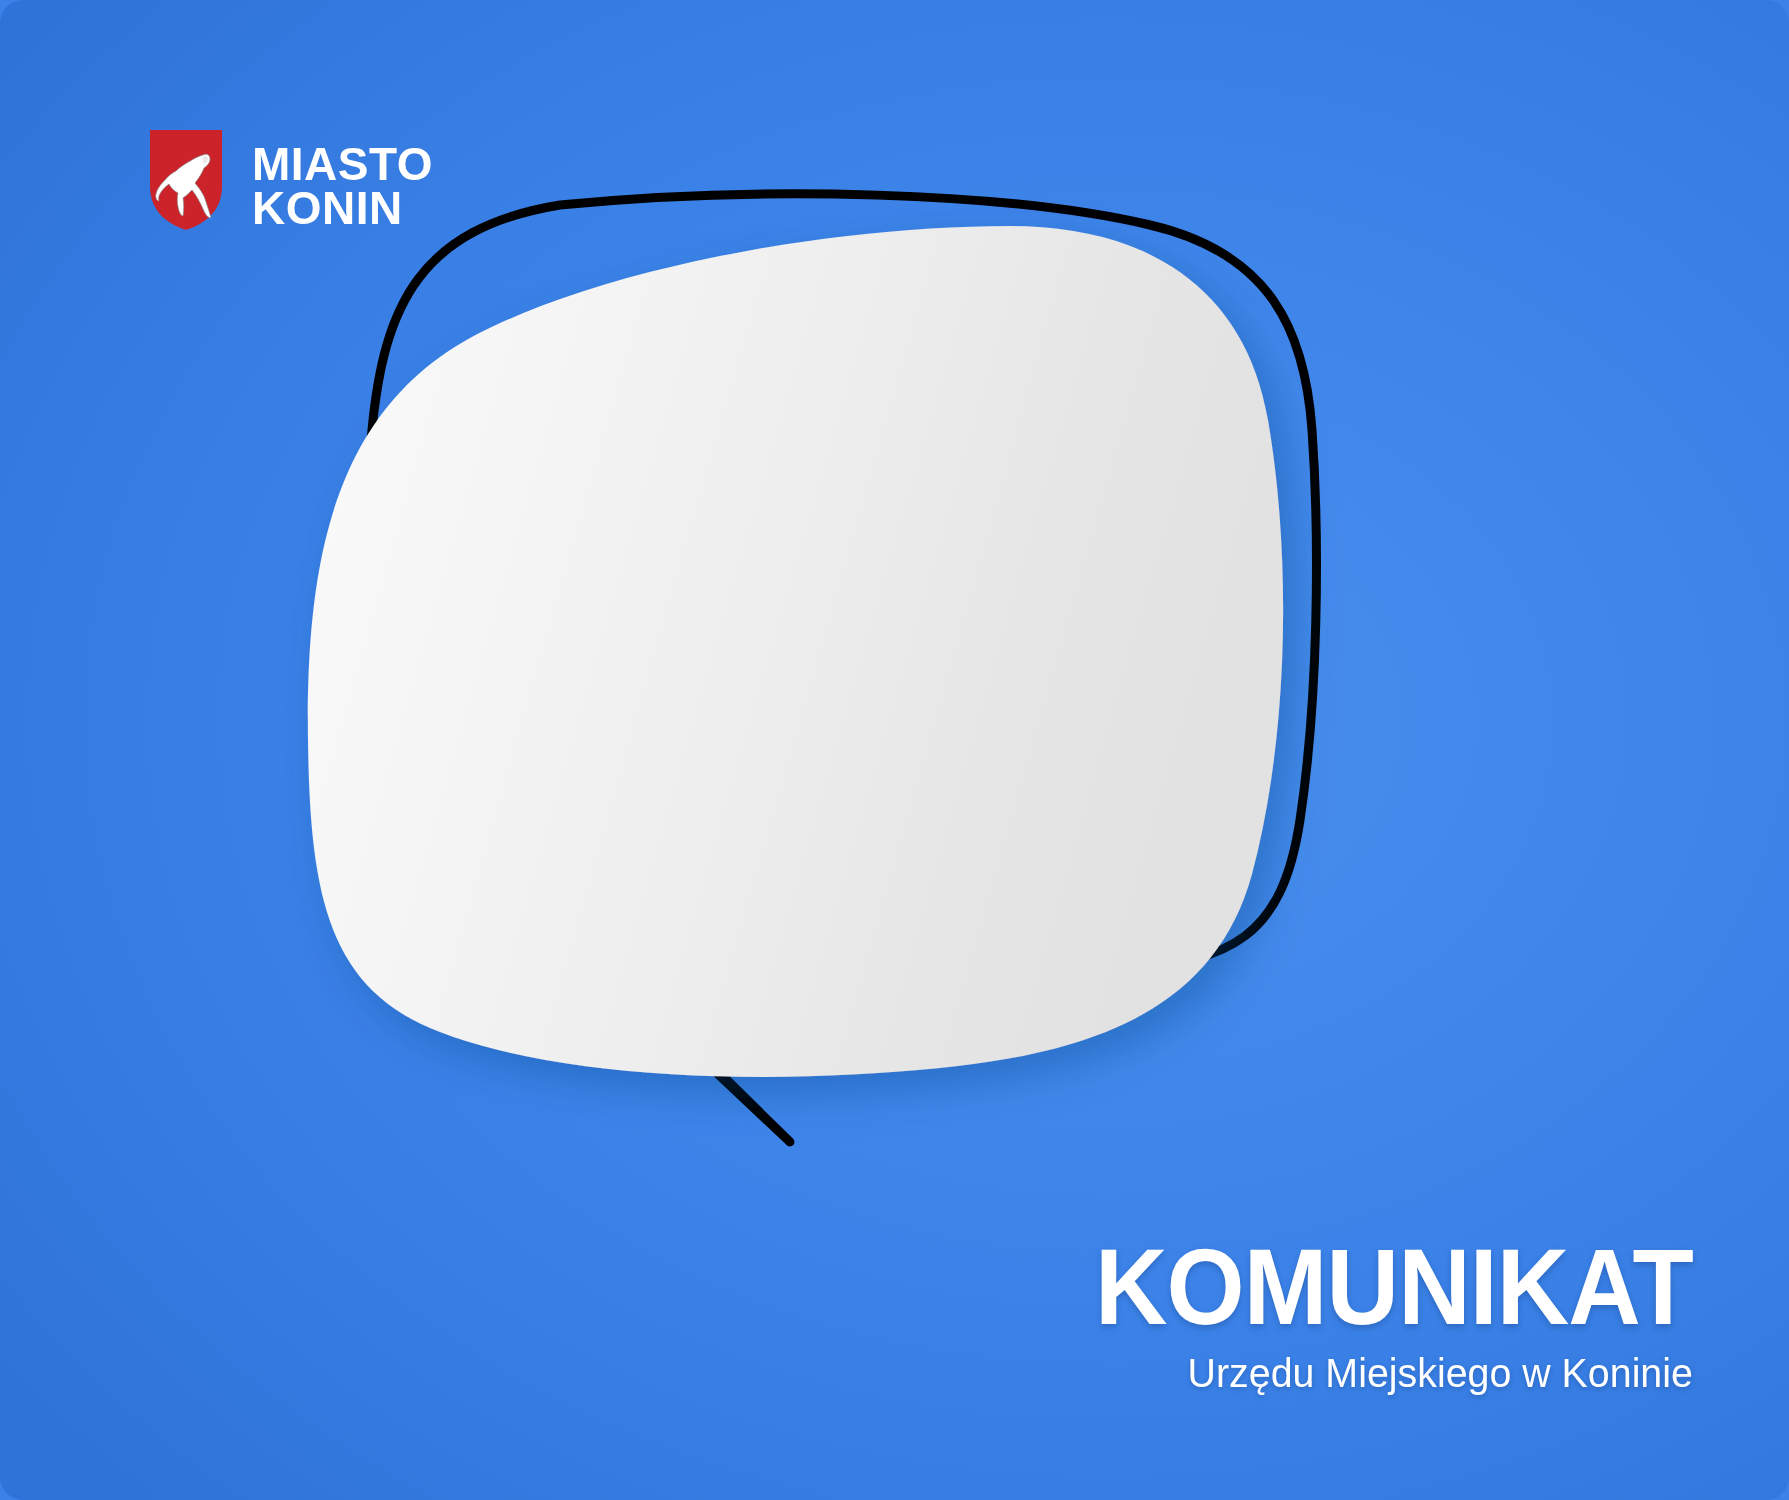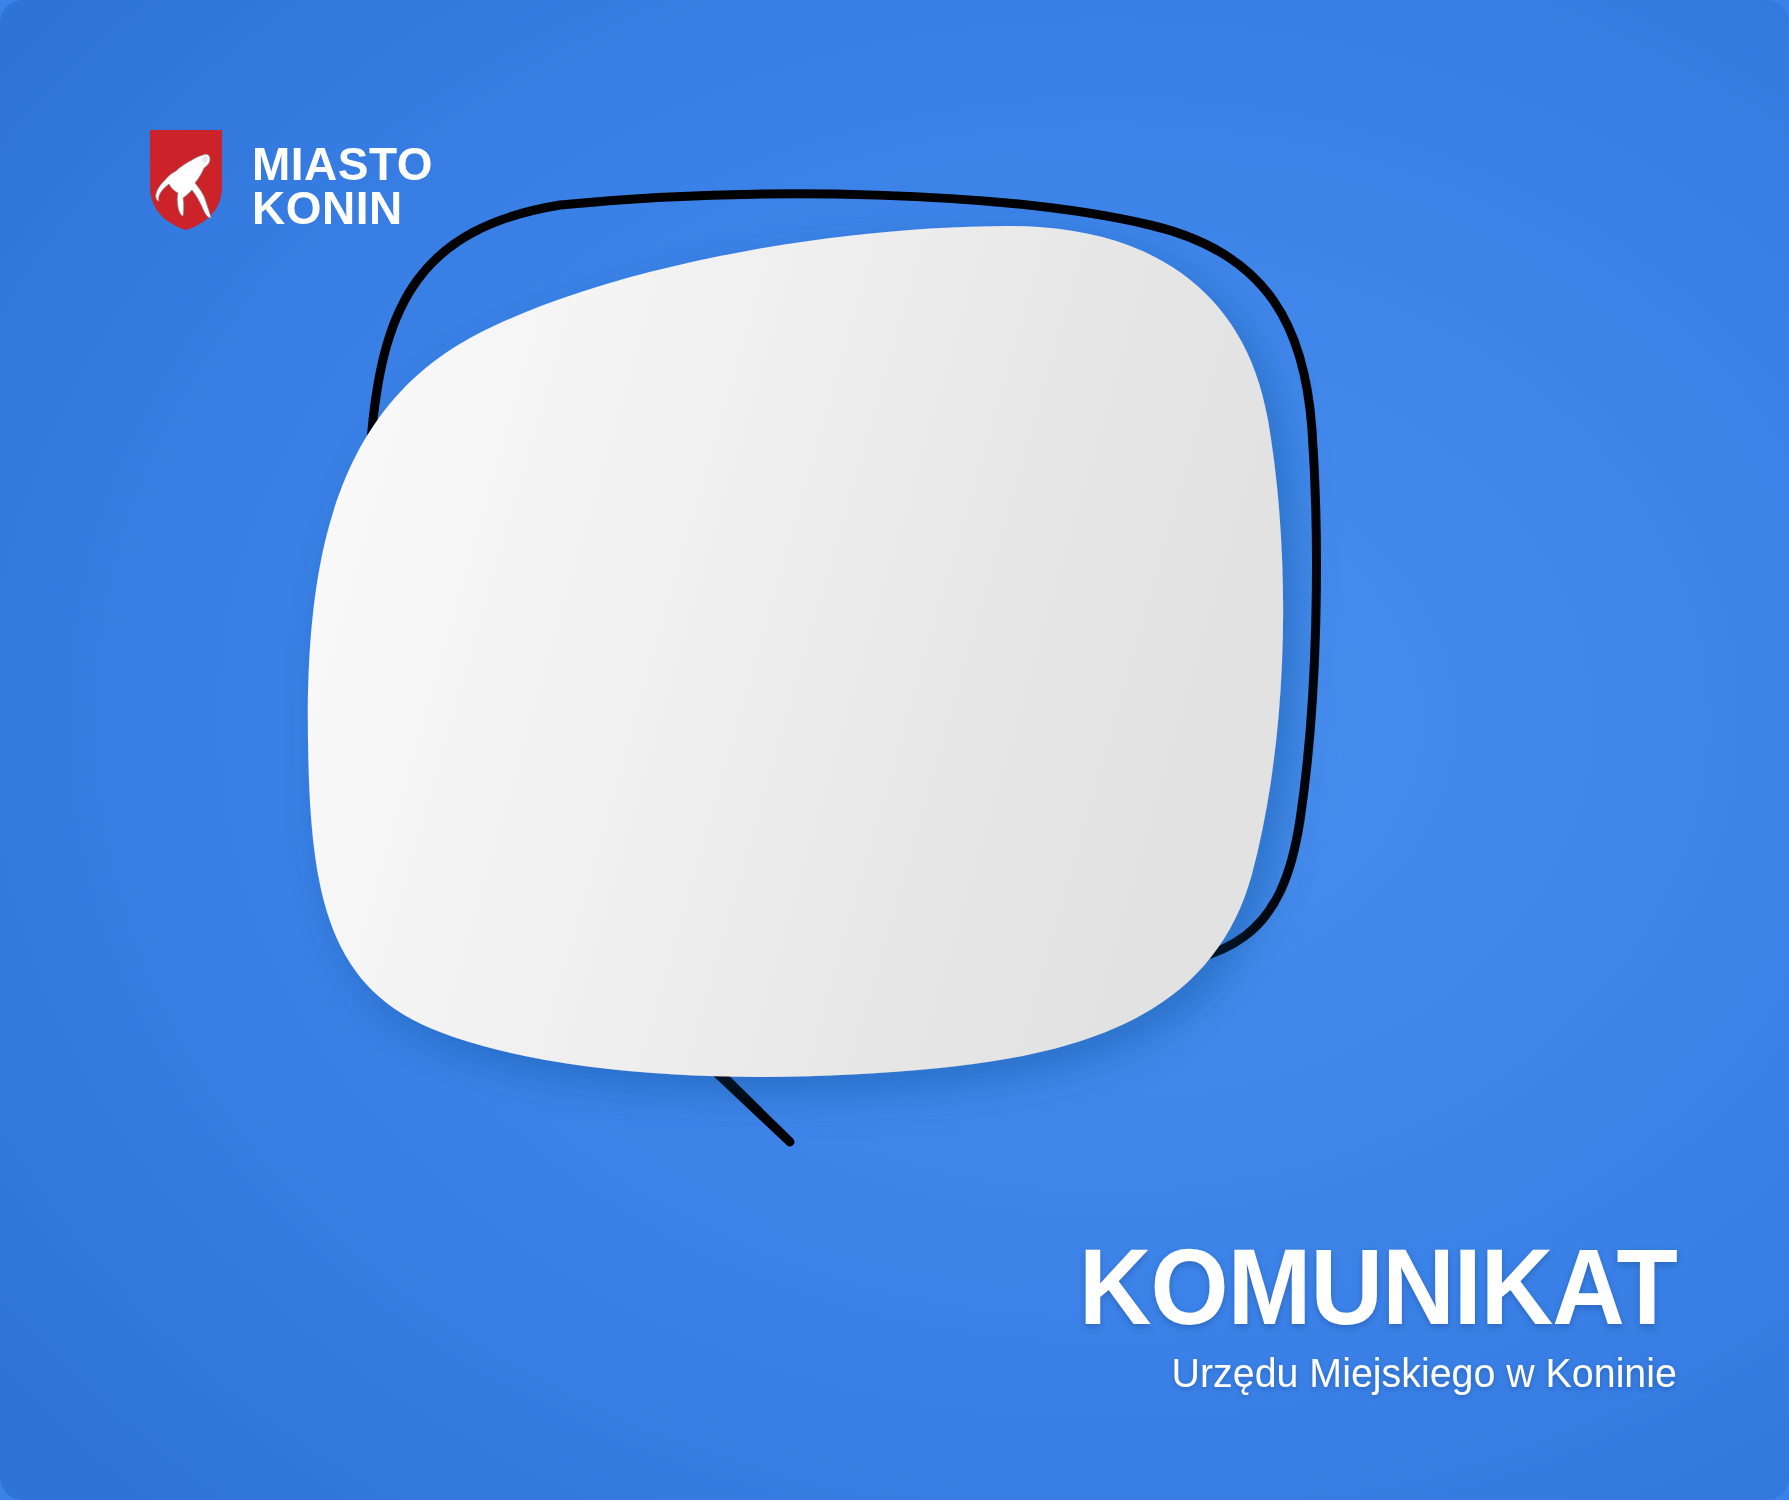--- a/index.html
+++ b/index.html
@@ -86,21 +86,21 @@
     line-height: 1.26;
     letter-spacing: -0.5px;
     transform: scaleX(0.84);
     transform-origin: center;
     white-space: nowrap;
   }
 
   
   #brand {
     position: absolute;
-    right: 112px;
+    right: 96px;
     bottom: 106px;
     text-align: right;
   }
   #brand-title {
     color: #ffffff;
     font-family: "Liberation Sans", sans-serif;
     font-weight: bold;
     font-size: 108px;
     line-height: 1;
     letter-spacing: -1px;

